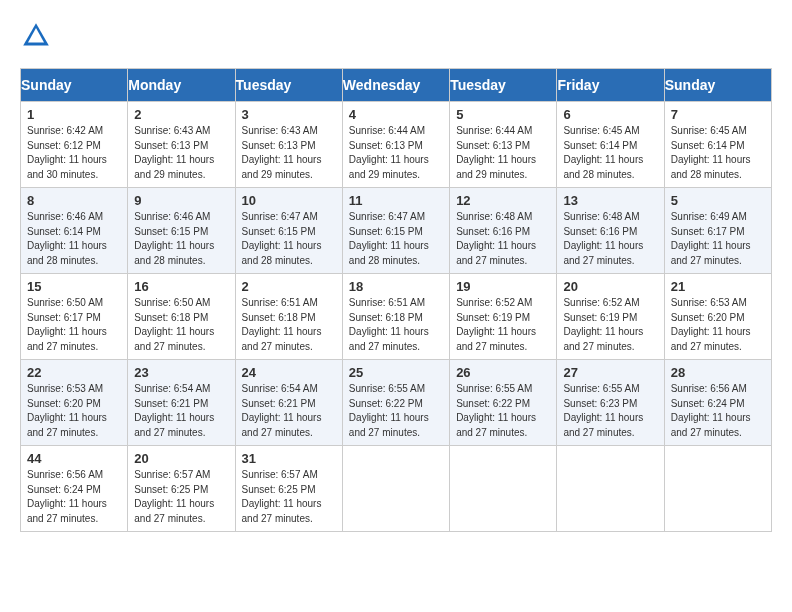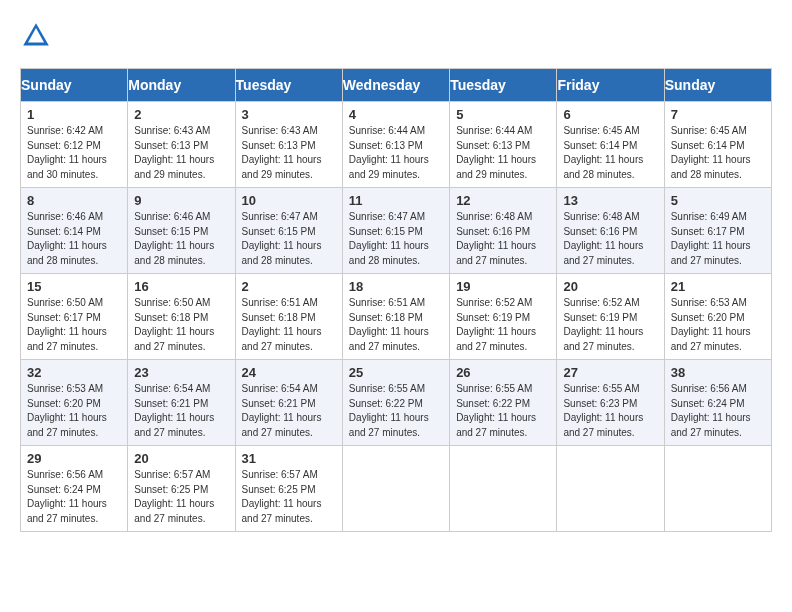--- a/index.html
+++ b/index.html
@@ -211,21 +211,21 @@
         <span class="day-num">20</span>
         <span class="day-info">Sunrise: 6:52 AM<br>Sunset: 6:19 PM<br>Daylight: 11 hours and 27 minutes.</span>
       </td>
         <td>
         <span class="day-num">21</span>
         <span class="day-info">Sunrise: 6:53 AM<br>Sunset: 6:20 PM<br>Daylight: 11 hours and 27 minutes.</span>
       </td>
       </tr>
       <tr>
         <td>
-        <span class="day-num">32</span>
+        <span class="day-num">22</span>
         <span class="day-info">Sunrise: 6:53 AM<br>Sunset: 6:20 PM<br>Daylight: 11 hours and 27 minutes.</span>
       </td>
         <td>
         <span class="day-num">23</span>
         <span class="day-info">Sunrise: 6:54 AM<br>Sunset: 6:21 PM<br>Daylight: 11 hours and 27 minutes.</span>
       </td>
         <td>
         <span class="day-num">24</span>
         <span class="day-info">Sunrise: 6:54 AM<br>Sunset: 6:21 PM<br>Daylight: 11 hours and 27 minutes.</span>
       </td>
@@ -235,27 +235,27 @@
       </td>
         <td>
         <span class="day-num">26</span>
         <span class="day-info">Sunrise: 6:55 AM<br>Sunset: 6:22 PM<br>Daylight: 11 hours and 27 minutes.</span>
       </td>
         <td>
         <span class="day-num">27</span>
         <span class="day-info">Sunrise: 6:55 AM<br>Sunset: 6:23 PM<br>Daylight: 11 hours and 27 minutes.</span>
       </td>
         <td>
-        <span class="day-num">38</span>
+        <span class="day-num">28</span>
         <span class="day-info">Sunrise: 6:56 AM<br>Sunset: 6:24 PM<br>Daylight: 11 hours and 27 minutes.</span>
       </td>
       </tr>
       <tr>
         <td>
-        <span class="day-num">29</span>
+        <span class="day-num">44</span>
         <span class="day-info">Sunrise: 6:56 AM<br>Sunset: 6:24 PM<br>Daylight: 11 hours and 27 minutes.</span>
       </td>
         <td>
         <span class="day-num">20</span>
         <span class="day-info">Sunrise: 6:57 AM<br>Sunset: 6:25 PM<br>Daylight: 11 hours and 27 minutes.</span>
       </td>
         <td>
         <span class="day-num">31</span>
         <span class="day-info">Sunrise: 6:57 AM<br>Sunset: 6:25 PM<br>Daylight: 11 hours and 27 minutes.</span>
       </td>

